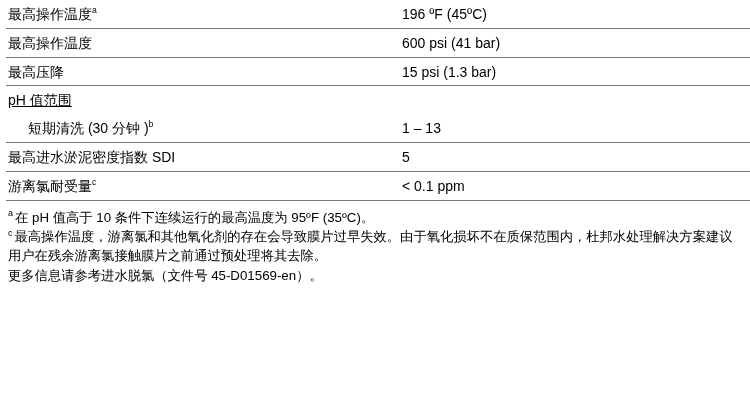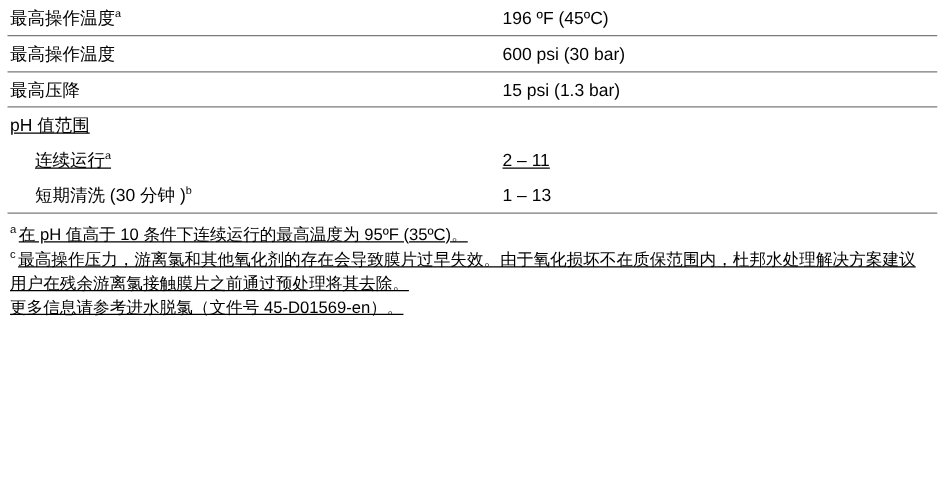--- a/index.html
+++ b/index.html
@@ -61,66 +61,69 @@
     margin-bottom: 1px;
   }
   .fn-mark {
     font-size: 9px;
     vertical-align: super;
     line-height: 0;
     margin-right: 2px;
   }
   .fn-text {
     display: inline;
-    text-decoration: underline;
   }
 </style>
 </head>
 <body>
 
 <div class="page">
 
   <table class="spec-table">
     <tbody>
 
       <tr>
         <td class="label"><span>最高操作温度</span><sup>a</sup></td>
         <td class="value">196 ºF (45ºC)</td>
       </tr>
 
       <tr>
         <td class="label"><span>最高操作温度</span><sup></sup></td>
-        <td class="value">600 psi (30 bar)</td>
+        <td class="value">600 psi (41 bar)</td>
       </tr>
 
       <tr>
         <td class="label"><span>最高压降</span><sup></sup></td>
         <td class="value">15 psi (1.3 bar)</td>
       </tr>
 
       <tr class="no-rule">
         <td class="label"><span>pH 值范围</span><sup></sup></td>
         <td class="value"></td>
       </tr>
 
-      <tr class="no-rule sub">
-        <td class="label"><span>连续运行</span><sup>a</sup></td>
-        <td class="value">2 – 11</td>
-      </tr>
 
       <tr class="sub">
         <td class="label"><span>短期清洗 (30 分钟 )</span><sup>b</sup></td>
         <td class="value">1 – 13</td>
       </tr>
 
 
+      <tr>
+        <td class="label"><span>最高进水淤泥密度指数 SDI</span><sup></sup></td>
+        <td class="value">5</td>
+      </tr>
 
+      <tr>
+        <td class="label"><span>游离氯耐受量</span><sup>c</sup></td>
+        <td class="value">&lt; 0.1 ppm</td>
+      </tr>
 
     </tbody>
   </table>
 
   <div class="footnotes">
     <div><span class="fn-mark">a</span><span class="fn-text">在 pH 值高于 10 条件下连续运行的最高温度为 95ºF (35ºC)。</span></div>
-    <div><span class="fn-mark">c</span><span class="fn-text">最高操作压力，游离氯和其他氧化剂的存在会导致膜片过早失效。由于氧化损坏不在质保范围内，杜邦水处理解决方案建议用户在残余游离氯接触膜片之前通过预处理将其去除。</span></div>
+    <div><span class="fn-mark">c</span><span class="fn-text">最高操作温度，游离氯和其他氧化剂的存在会导致膜片过早失效。由于氧化损坏不在质保范围内，杜邦水处理解决方案建议用户在残余游离氯接触膜片之前通过预处理将其去除。</span></div>
     <div><span class="fn-text">更多信息请参考进水脱氯（文件号 45-D01569-en）。</span></div>
   </div>
 
 </div>
 
 </body></html>

